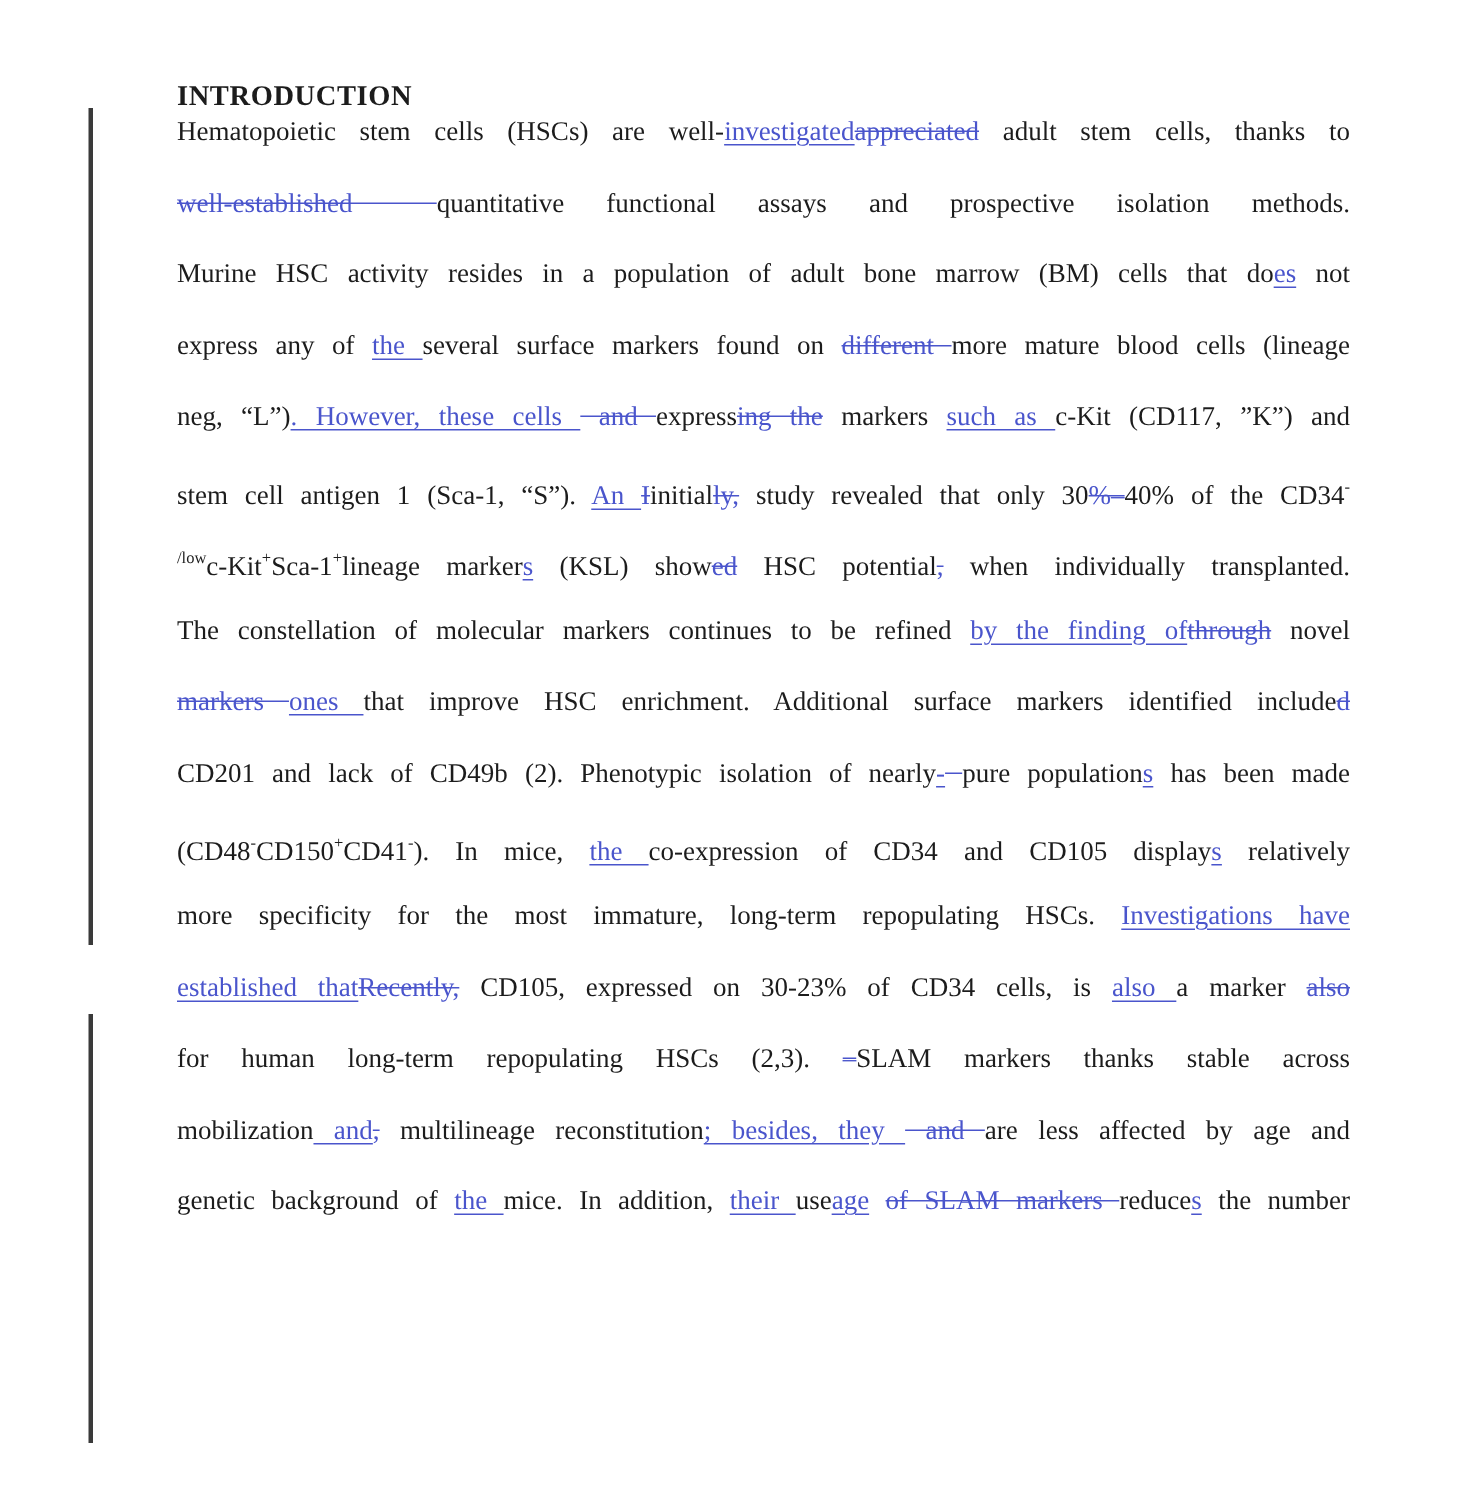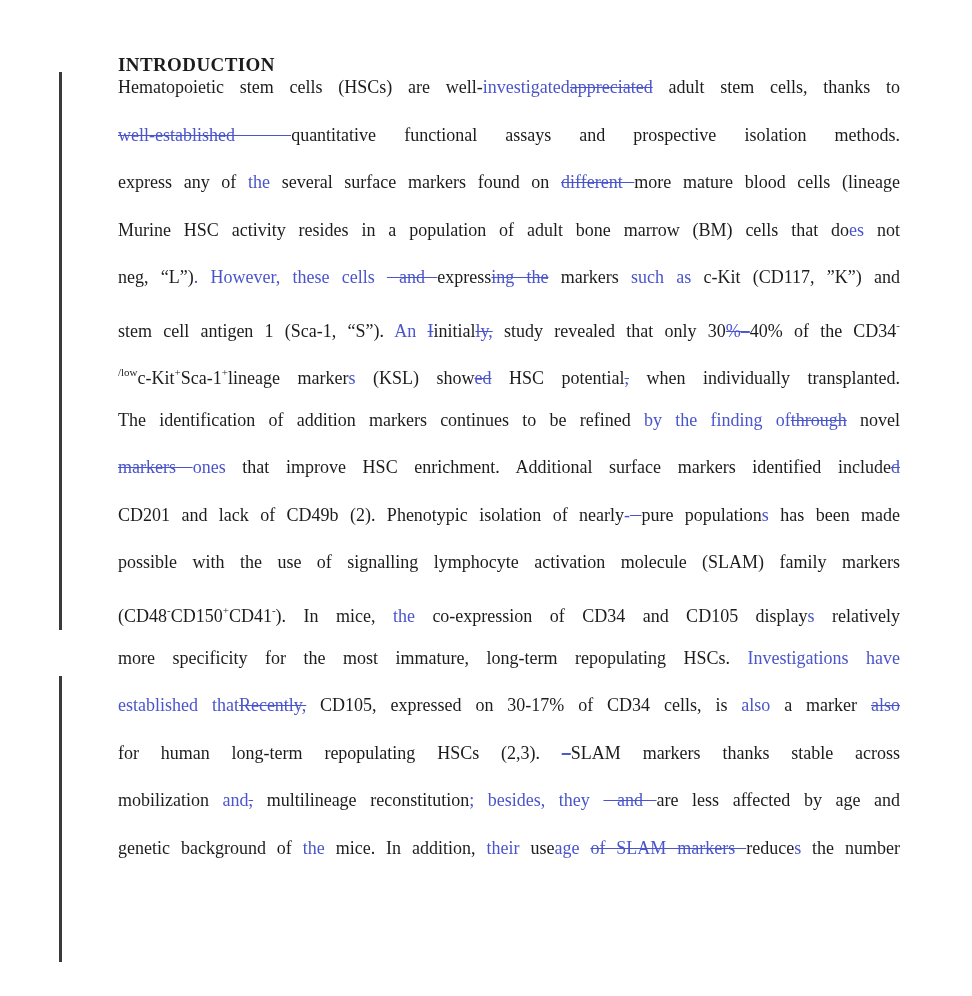--- a/index.html
+++ b/index.html
@@ -49,51 +49,51 @@
   .line::after {
     content: "";
     display: inline-block;
     width: 100%;
     height: 0;
   }
   .run { white-space: normal; }
   .normal { color: var(--text-black, #1c1c1c); margin-top: 44px; }
   .ins {
     color: var(--revision-blue, #4a55cc);
+    text-decoration: underline;
     text-underline-offset: 3px;
   }
   .del {
     color: var(--revision-blue, #4a55cc);
     text-decoration: line-through;
   }
   .sup {
     font-size: 11px;
     vertical-align: 8px;
     color: var(--text-black, #1c1c1c);
   }
 </style>
 </head>
 <body>
 
 <div class="page">
   <div class="heading">INTRODUCTION</div>
   <div class="para">
       <div class="line"><span class="run normal">Hematopoietic stem cells (HSCs) are well-</span><span class="run ins">investigated</span><span class="run del">appreciated</span><span class="run normal"> adult stem cells, thanks to</span></div>
       <div class="line"><span class="run del">well-established&nbsp;&nbsp;</span><span class="run normal">quantitative functional assays and prospective isolation methods.</span></div>
+      <div class="line"><span class="run normal">Murine HSC activity resides in a population of adult bone marrow (BM) cells that do</span><span class="run ins">es</span><span class="run normal"> not</span></div>
       <div class="line"><span class="run normal">express any of </span><span class="run ins">the </span><span class="run normal">several surface markers found on </span><span class="run del">different&nbsp;</span><span class="run normal">more mature blood cells (lineage</span></div>
-      <div class="line"><span class="run normal">Murine HSC activity resides in a population of adult bone marrow (BM) cells that do</span><span class="run ins">es</span><span class="run normal"> not</span></div>
       <div class="line"><span class="run normal">neg, “L”)</span><span class="run ins">. However, these cells </span><span class="run del">&nbsp;and&nbsp;</span><span class="run normal">express</span><span class="run del">ing the</span><span class="run normal"> markers </span><span class="run ins">such as </span><span class="run normal">c-Kit (CD117, ”K”) and</span></div>
       <div class="line"><span class="run normal">stem cell antigen 1 (Sca-1, “S”). </span><span class="run ins">An </span><span class="run del">I</span><span class="run normal">initial</span><span class="run del">ly,</span><span class="run normal"> study revealed that only 30</span><span class="run del">%–</span><span class="run normal">40% of the CD34</span><span class="run sup">-</span></div>
       <div class="line"><span class="run sup">/low</span><span class="run normal">c-Kit</span><span class="run sup">+</span><span class="run normal">Sca-1</span><span class="run sup">+</span><span class="run normal">lineage marker</span><span class="run ins">s</span><span class="run normal"> (KSL) show</span><span class="run del">ed</span><span class="run normal"> HSC potential</span><span class="run del">,</span><span class="run normal"> when individually transplanted.</span></div>
-      <div class="line"><span class="run normal">The identification of addition markers continues to be refined </span><span class="run ins">by the finding of</span><span class="run del">through</span><span class="run normal"> novel</span></div>
+      <div class="line"><span class="run normal">The constellation of molecular markers continues to be refined </span><span class="run ins">by the finding of</span><span class="run del">through</span><span class="run normal"> novel</span></div>
       <div class="line"><span class="run del">markers&nbsp;</span><span class="run ins">ones </span><span class="run normal">that improve HSC enrichment. Additional surface markers identified include</span><span class="run del">d</span></div>
       <div class="line"><span class="run normal">CD201 and lack of CD49b (2). Phenotypic isolation of nearly</span><span class="run ins">-</span><span class="run del">&nbsp;</span><span class="run normal">pure population</span><span class="run ins">s</span><span class="run normal"> has been made</span></div>
-      <div class="line"><span class="run normal">possible with the use of signalling lymphocyte activation molecule (SLAM) family markers</span></div>
       <div class="line"><span class="run normal">(CD48</span><span class="run sup">-</span><span class="run normal">CD150</span><span class="run sup">+</span><span class="run normal">CD41</span><span class="run sup">-</span><span class="run normal">). In mice, </span><span class="run ins">the </span><span class="run normal">co-expression of CD34 and CD105 display</span><span class="run ins">s</span><span class="run normal"> relatively</span></div>
       <div class="line"><span class="run normal">more specificity for the most immature, long-term repopulating HSCs. </span><span class="run ins">Investigations have</span></div>
-      <div class="line"><span class="run ins">established that</span><span class="run del">Recently,</span><span class="run normal"> CD105, expressed on 30-17% of CD34 cells, is </span><span class="run ins">also </span><span class="run normal">a marker </span><span class="run del">also</span></div>
+      <div class="line"><span class="run ins">established that</span><span class="run del">Recently,</span><span class="run normal"> CD105, expressed on 30-23% of CD34 cells, is </span><span class="run ins">also </span><span class="run normal">a marker </span><span class="run del">also</span></div>
       <div class="line"><span class="run normal">for human long-term repopulating HSCs (2,3). </span><span class="run del">–</span><span class="run normal">SLAM markers thanks stable across</span></div>
       <div class="line"><span class="run normal">mobilization</span><span class="run ins"> and</span><span class="run del">,</span><span class="run normal"> multilineage reconstitution</span><span class="run ins">; besides, they </span><span class="run del">&nbsp;and&nbsp;</span><span class="run normal">are less affected by age and</span></div>
       <div class="line"><span class="run normal">genetic background of </span><span class="run ins">the </span><span class="run normal">mice. In addition, </span><span class="run ins">their </span><span class="run normal">use</span><span class="run ins">age</span><span class="run normal"> </span><span class="run del">of SLAM markers&nbsp;</span><span class="run normal">reduce</span><span class="run ins">s</span><span class="run normal"> the number</span></div>
     </div>
 <div class="change-bar" style="top: 72px; height: 558px;"></div>
     <div class="change-bar" style="top: 676px; height: 286px;"></div>
   </div>
 
 </body></html>

